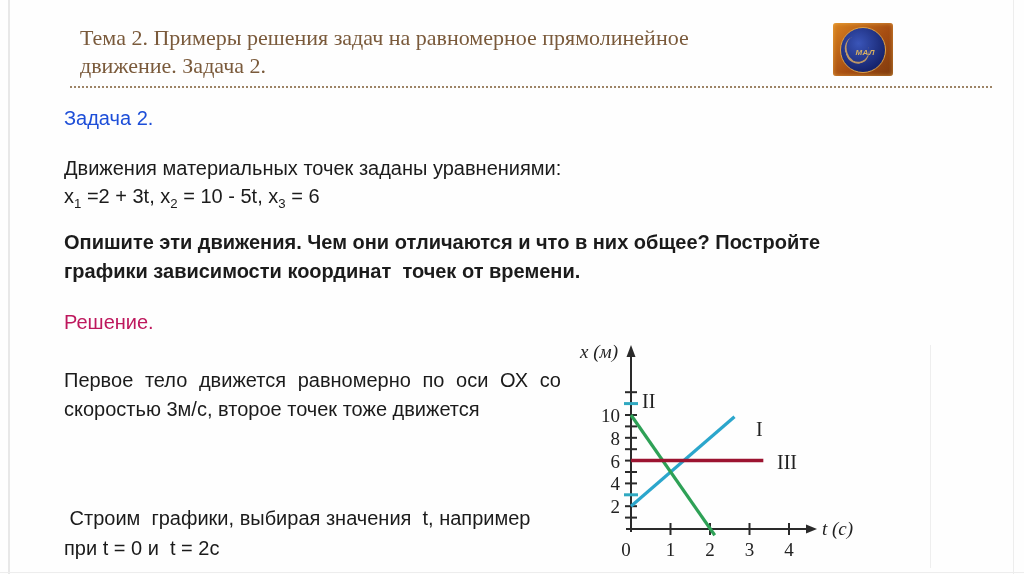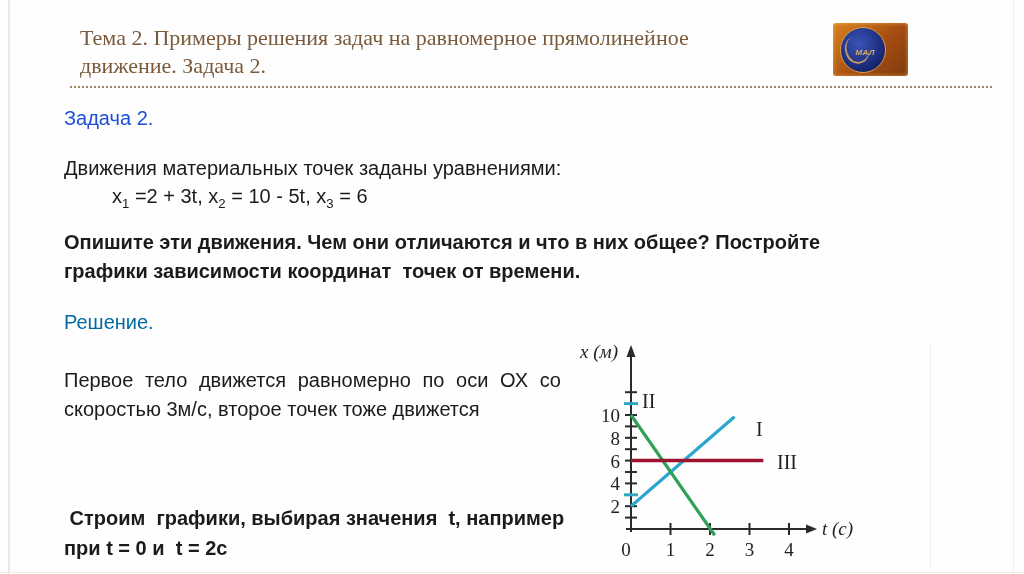--- a/index.html
+++ b/index.html
@@ -19,47 +19,47 @@
     font-weight:400;color:#7a5a3b;white-space:pre-wrap;
   }
   .separator{
     position:absolute;left:70px;top:86px;width:922px;height:0;
     border-top:2px dotted #8d6f4c;opacity:.85;
   }
 
   .logo{
     position:absolute;left:833px;top:23px;width:60px;height:53px;
     background:linear-gradient(135deg,#d9821f 0%,#a64d12 55%,#7e3a0e 100%);
-    border-radius:3px;box-shadow:inset 0 0 4px rgba(255,200,90,.6);padding-left:15px;
+    border-radius:3px;box-shadow:inset 0 0 4px rgba(255,200,90,.6);
   }
   .logo-circle{
     position:absolute;left:7px;top:4px;width:44px;height:44px;border-radius:50%;
     background:radial-gradient(circle at 40% 35%,#3a55b8,#16246e 72%);
     border:1px solid #d8a04a;
   }
   .logo-swoosh{
     position:absolute;left:4px;top:8px;width:22px;height:26px;
     border-left:2px solid #d8a860;border-bottom:2px solid #d8a860;
     border-radius:50%;transform:rotate(-18deg);opacity:.85;
   }
   .logo-text{
     position:absolute;left:55%;top:55%;transform:translate(-50%,-50%);
     font-size:8px;font-weight:bold;font-style:italic;color:#d8b060;letter-spacing:.5px;
   }
 
   .task-label{position:absolute;left:64px;top:107px;font-size:20px;color:#1d4ed8;}
   .intro-line{position:absolute;left:64px;top:157px;font-size:20px;}
-  .equation-line{position:absolute;left:64px;top:185px;font-size:20px;margin-left:48px;}
+  .equation-line{position:absolute;left:64px;top:185px;font-size:20px;}
   .equation-line sub{font-size:66%;line-height:0;}
   .question{position:absolute;left:64px;top:228px;width:790px;font-size:20px;line-height:29px;white-space:pre-wrap;font-weight:bold;}
-  .solution-label{position:absolute;left:64px;top:311px;font-size:20px;color:#0369a1;}
+  .solution-label{position:absolute;left:64px;top:311px;font-size:20px;color:#be185d;}
   .solution-text{position:absolute;left:64px;top:366px;width:497px;font-size:20px;line-height:29px;}
   .solution-text > div{text-align:justify;text-align-last:justify;}
   .solution-text > div:last-child{text-align-last:left;}
-  .construct-note{position:absolute;left:64px;top:503px;width:520px;font-size:20px;line-height:30px;white-space:pre-wrap;font-weight:bold;}
+  .construct-note{position:absolute;left:64px;top:503px;width:520px;font-size:20px;line-height:30px;white-space:pre-wrap;}
 
   .chart-wrap{position:absolute;left:572px;top:340px;width:310px;height:230px;}
   .chart-edge-right{position:absolute;left:930px;top:345px;width:1px;height:223px;background:#eeeeee;}
   .tick-label{font-family:"Liberation Serif",serif;font-size:19px;fill:#222222;}
   .series-label{font-family:"Liberation Serif",serif;font-size:20px;fill:#222222;}
   .axis-label{font-family:"Liberation Serif",serif;font-size:19px;font-style:italic;fill:#222222;}
 </style>
 </head>
 <body>
 

